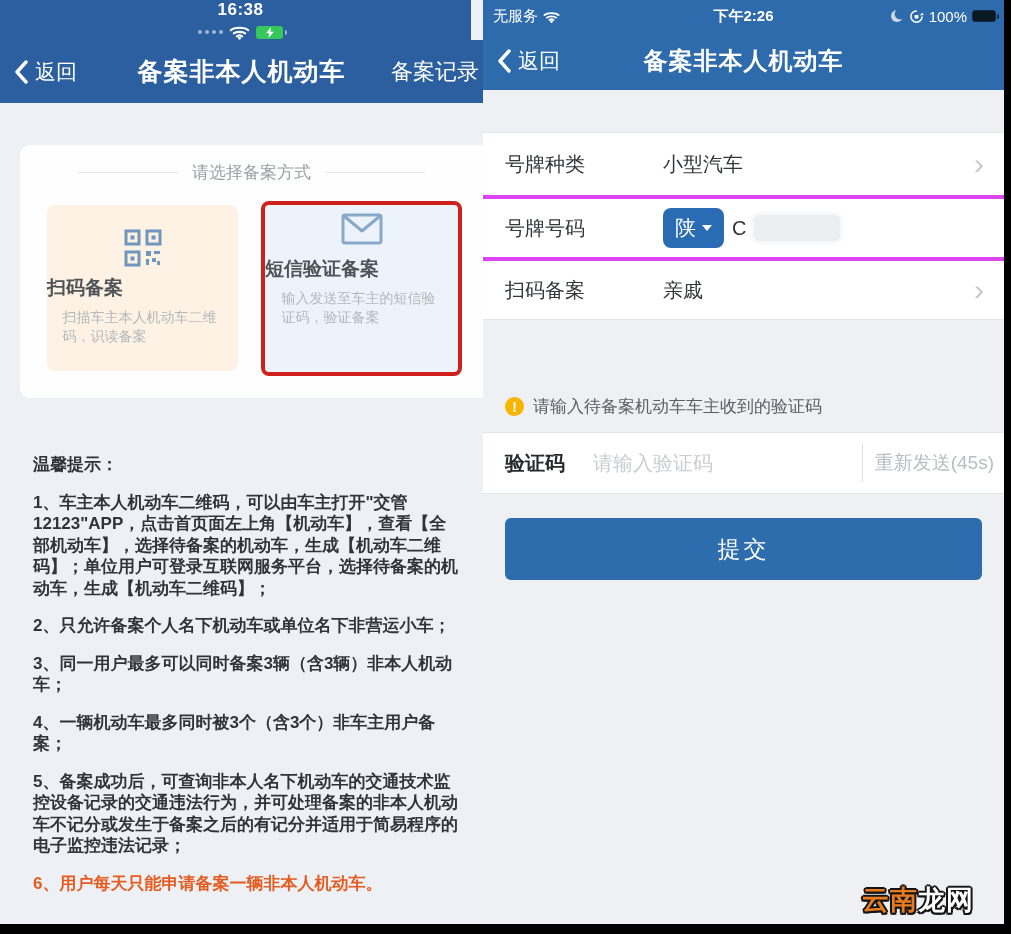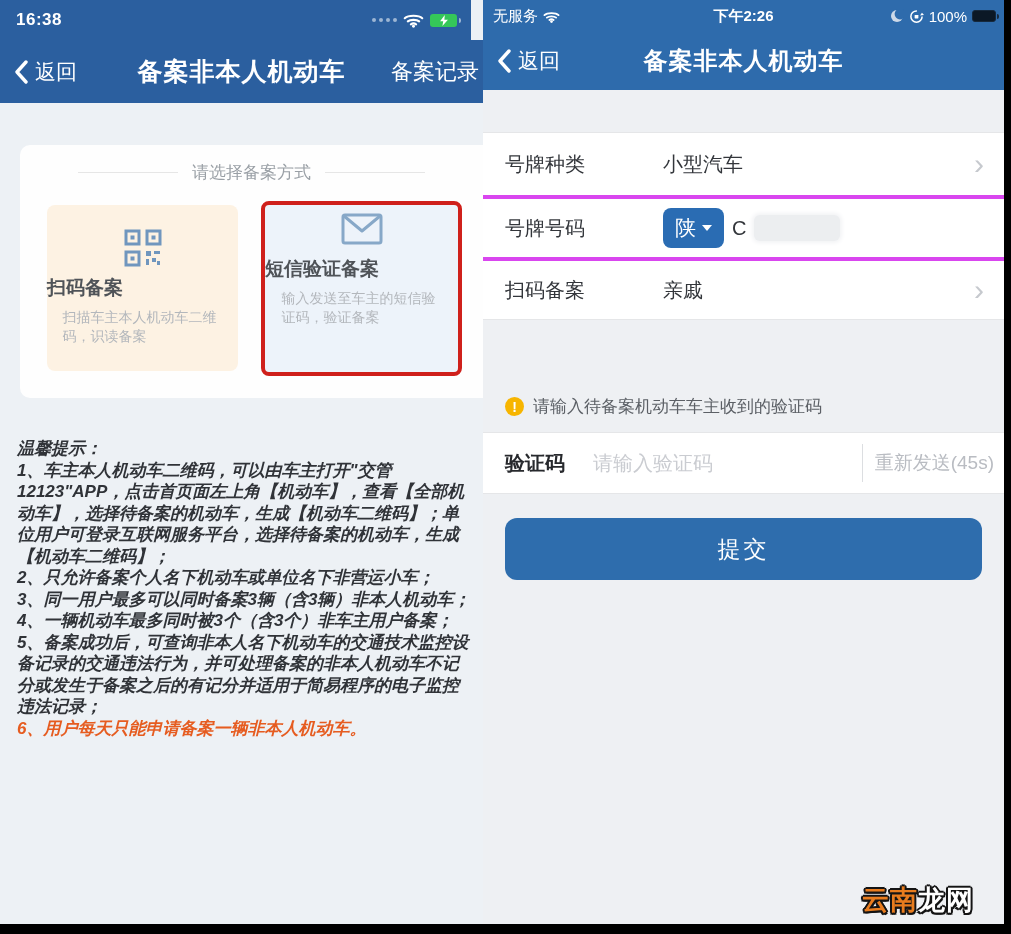--- a/index.html
+++ b/index.html
@@ -4,21 +4,21 @@
 <style>
   * { margin:0; padding:0; box-sizing:border-box; }
   html,body { width:1011px; height:934px; font-family:"Liberation Sans", sans-serif; }
   .stage { position:relative; width:1011px; height:934px; background:#000; overflow:hidden; }
   .panel { position:absolute; top:0; height:924px; overflow:hidden; }
   .panel.left  { left:0; width:483px; background:#edf1f5; }
   .panel.right { left:483px; width:521px; background:#eef0f3; }
 
   
   .lp-status { position:absolute; top:0; left:0; right:12px; height:40px; background:#2b5f9f;
-               display:flex; align-items:center; justify-content:space-between; padding:0 14px 0 16px; }
+               display:flex; align-items:center; justify-content:space-between; padding:0 14px 0 24px;flex-direction:column; }
   .lp-time { color:#fff; font-size:17px; font-weight:700; letter-spacing:.5px; }
   .stat-icons { display:flex; align-items:center; gap:6px; }
   .sig-dots { display:flex; gap:3px; align-items:center; }
   .sig-dots i { width:4px; height:4px; border-radius:50%; background:#9db6d4; }
   .batt-l { position:relative; width:27px; height:13px; background:#35c759; border-radius:3px;
             display:flex; align-items:center; justify-content:center; }
   .batt-l:after { content:""; position:absolute; right:-4px; top:4px; width:2.5px; height:5px;
                   background:#9db6d4; border-radius:0 2px 2px 0; }
   .lp-nav { position:absolute; top:40px; left:0; right:0; height:63px; background:#2b5f9f; }
   .nav-back { position:absolute; left:14px; top:0; height:100%; display:flex; align-items:center;
@@ -36,21 +36,21 @@
   .option { position:absolute; border-radius:8px; cursor:pointer; }
   .option.scan { left:27px; top:60px; width:191px; height:166px; background:#fdf2e3; padding-top:22px; }
   .option.sms  { left:241px; top:56px; width:201px; height:175px; background:#edf3fa;
                  border:4px solid #cf201b; padding-top:3px; }
   .opt-icon { height:42px; display:flex; align-items:center; justify-content:center; }
   .opt-title { margin-top:6px; font-size:19px; font-weight:700; color:#4f5358; }
   .opt-desc { margin:7px auto 0; width:160px; font-size:14px; line-height:19px; color:#b3b7bc; }
 
   .tips { position:absolute; top:438px; left:17px; right:8px; color:#303338;
           font-size:17px; line-height:21.5px; font-weight:600; }
-  .tips p { margin:0;font-style:italic; }
+  .tips p { margin:16px; }
   .tips .hl { color:#e65c20; }
 
   
   .rp-status { position:absolute; top:0; left:0; right:0; height:32px; background:#2e6bac;
                color:#fff; font-size:15px; display:flex; align-items:center; padding:0 10px; }
   .rp-status .mid { position:absolute; left:0; right:0; text-align:center; font-weight:600; }
   .rp-status .left-grp { display:flex; align-items:center; gap:5px; z-index:1; }
   .rp-status .right-grp { position:absolute; right:8px; display:flex; align-items:center; gap:5px; z-index:1; }
   .batt-r { position:relative; width:24px; height:12px; background:#0b1826; border:1px solid #16293d;
             border-radius:3px; }
@@ -88,21 +88,21 @@
               display:flex; align-items:center; padding-left:22px; }
   .code-row .lbl { font-size:20px; color:#27292d; font-weight:600; width:88px; flex:none; }
   .code-input { flex:1; border:none; outline:none; font-size:20px; color:#33363b; background:transparent;
                 font-family:"Liberation Sans",sans-serif; }
   .code-input::placeholder { color:#caccd1; }
   .resend { flex:none; border:none; background:transparent; border-left:1px solid #dcdee1;
             color:#b9bcc2; font-size:19px; padding:0 10px 0 12px; height:38px; cursor:pointer;
             font-family:"Liberation Sans",sans-serif; }
 
   .submit-btn { position:absolute; top:518px; left:22px; right:22px; height:62px; background:#2e6dad;
-                border:none; border-radius:12px; color:#fff; font-size:23px; letter-spacing:3px;
+                border:none; border-radius:6px; color:#fff; font-size:23px; letter-spacing:3px;
                 cursor:pointer; font-family:"Liberation Sans",sans-serif; }
 
   .watermark { position:absolute; top:882px; right:30px; font-size:27px; font-weight:700;
                letter-spacing:1px; white-space:nowrap;
                text-shadow:2px 0 0 #141414,-2px 0 0 #141414,0 2px 0 #141414,0 -2px 0 #141414,
                            1.5px 1.5px 0 #141414,-1.5px -1.5px 0 #141414,1.5px -1.5px 0 #141414,-1.5px 1.5px 0 #141414; }
   .watermark .wm1 { color:#e87c1e; }
   .watermark .wm2 { color:#fff; }
 </style>
 </head>

